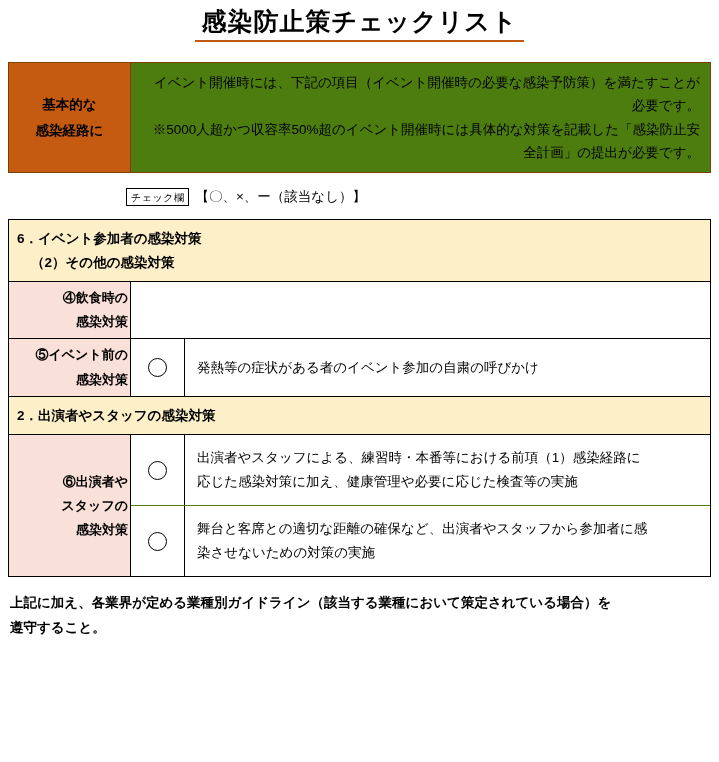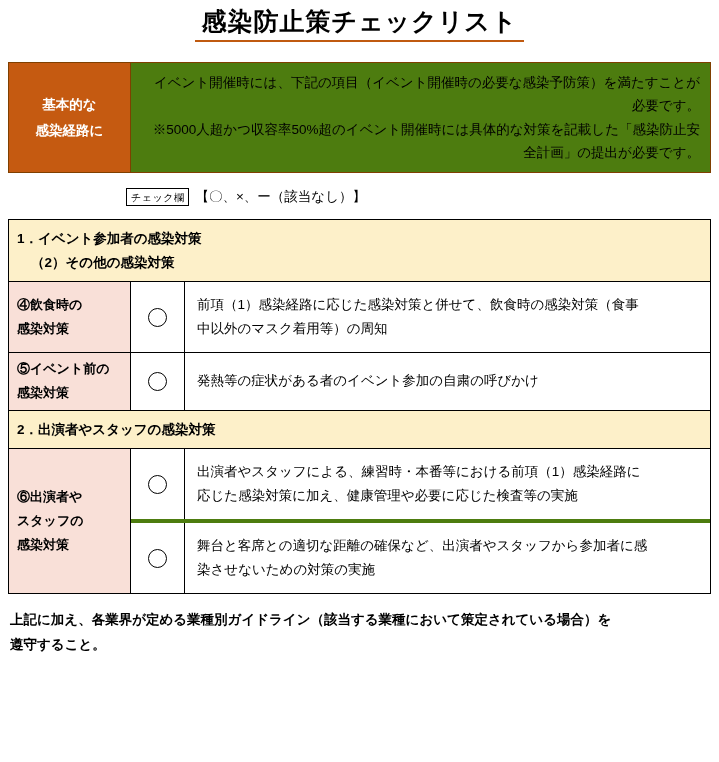--- a/index.html
+++ b/index.html
@@ -42,21 +42,21 @@
   .intro {
     display: flex;
     margin: 16px 8px 0 8px;
     border: 1px solid #7f3f00;
     box-sizing: border-box;
   }
   .intro-label {
     width: 122px;
     min-width: 122px;
     background: #c55a11;
-    color: #ffffff;
+    color: #000000;
     font-size: 13.5px;
     font-weight: bold;
     display: flex;
     flex-direction: column;
     align-items: center;
     justify-content: center;
     line-height: 1.9;
     border-right: 1px solid #7f3f00;
     padding: 4px 0;
     box-sizing: border-box;
@@ -126,39 +126,39 @@
   .cat-cell {
     width: 122px;
     min-width: 122px;
     background: #f9e0d8;
     border-right: 1px solid #000;
     font-size: 13px;
     font-weight: bold;
     text-align: center;
     display: flex;
     flex-direction: column;
-    align-items: flex-start;
+    align-items: flex-end;
     justify-content: center;
     line-height: 1.85;
     box-sizing: border-box;
-    padding: 4px 8px;
+    padding: 4px 2px;
   }
   .cat-cell.tall { }
   .rows-group {
     flex: 1;
     display: flex;
     flex-direction: column;
   }
   .subrow {
     display: flex;
     flex: 1;
     align-items: stretch;
   }
   .subrow + .subrow {
-    border-top: 4px solid #4d7c0f;
+    border-top: 1px solid #4d7c0f;
   }
   .check-cell {
     width: 54px;
     min-width: 54px;
     border-right: 1px solid #000;
     display: flex;
     align-items: center;
     justify-content: center;
     box-sizing: border-box;
   }
@@ -211,41 +211,28 @@
 
   <div class="legend-row">
     <div class="legend-spacer"></div>
     <div class="legend-box">チェック欄</div>
     <div class="legend-text">【〇、×、ー（該当なし）】</div>
   </div>
 
   <div class="table">
 
     <div class="section-head">
-      <span>1．イベント参加者の感染対策</span>
+      <span>6．イベント参加者の感染対策</span>
       <span class="sub">（2）その他の感染対策</span>
     </div>
 
     <div class="row">
       <div class="cat-cell">
         <span>④飲食時の</span>
         <span>感染対策</span>
-      </div>
-      <div class="rows-group">
-        <div class="subrow">
-          <div class="check-cell">
-            <span class="circle"></span>
-          </div>
-          <div class="text-cell">
-            <span>
-              <span>前項（1）感染経路に応じた感染対策と併せて、飲食時の感染対策（食事</span>
-              <span>中以外のマスク着用等）の周知</span>
-            </span>
-          </div>
-        </div>
       </div>
     </div>
 
     <div class="row">
       <div class="cat-cell">
         <span>⑤イベント前の</span>
         <span>感染対策</span>
       </div>
       <div class="rows-group">
         <div class="subrow">

